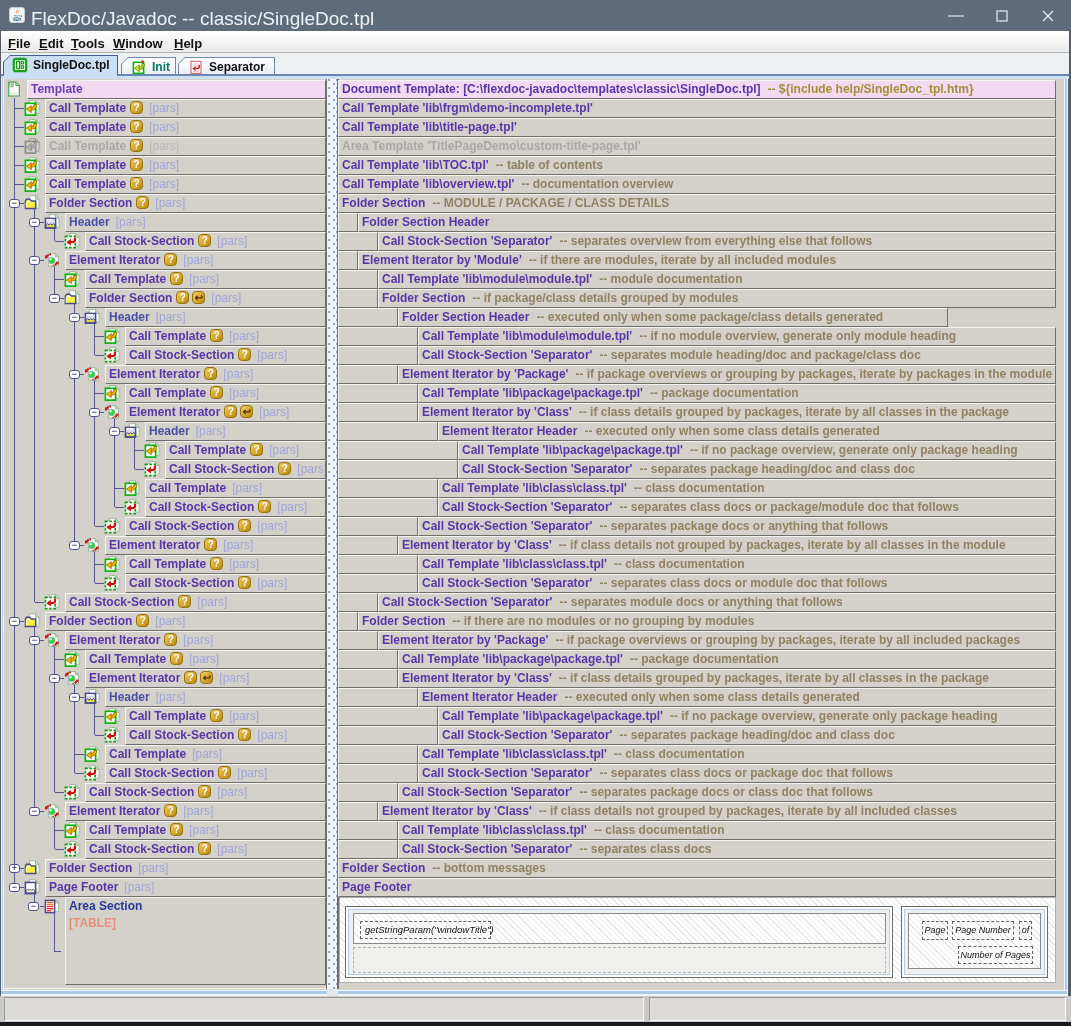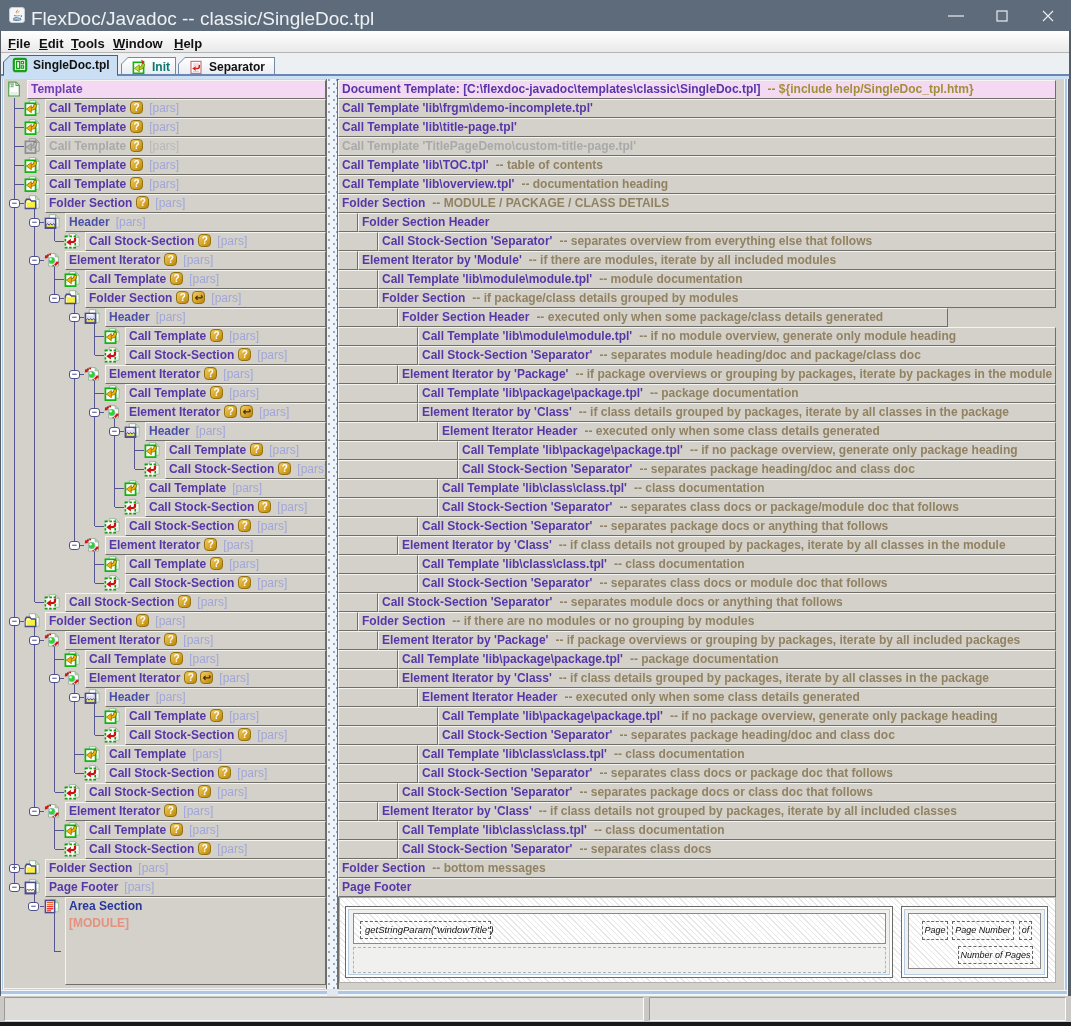--- a/index.html
+++ b/index.html
@@ -640,29 +640,29 @@
 <svg style="position:absolute;left:44px;top:898px" width="16" height="16" viewBox="0 0 16 16">
     <path d="M6.3 1.7h5.2l3.1 3.1V13.7H6.3z" fill="#ffffff" stroke="#9abb9a" stroke-width="1"></path>
     <path d="M11.5 1.7l3.1 3.1h-3.1z" fill="#cfe4cf" stroke="#9abb9a" stroke-width="1"></path>
     <path d="M7 10h7.2v3.2H7z" fill="#e0f2e0"></path>
     <rect x="1.4" y="2.4" width="9.2" height="12.2" fill="#ffffff" stroke="#4a4a8c" stroke-width="1.5"></rect>
     <path d="M2.8 4.4h6.4" stroke="#f25028" stroke-width="1.3"></path>
     <path d="M2.8 6.4h6.4" stroke="#f27a28" stroke-width="1.3"></path>
     <path d="M2.8 8.6h6.4M2.8 10.8h6.4" stroke="#f03030" stroke-width="1.5"></path>
     <path d="M2.8 12.8h4.4" stroke="#f03030" stroke-width="1.3"></path>
   </svg>
-<div class="abs row" style="left:65px;top:897px;width:261px;height:88px;color:#27379b">Area Section<br><span style="color:#e4917f">[MODULE]</span></div>
+<div class="abs row" style="left:65px;top:897px;width:261px;height:88px;color:#27379b">Area Section<br><span style="color:#e4917f">[TABLE]</span></div>
 <div class="abs" style="left:54px;top:911px;width:1px;height:40px;background:#55558f"></div>
 <div class="abs" style="left:54px;top:951px;width:7px;height:1px;background:#55558f"></div>
 <div class="row" style="left:338px;top:80px;width:718px;background:#f4d9f2;color:#5737a8">Document Template: [C:\flexdoc-javadoc\templates\classic\SingleDoc.tpl]<span style="color:#a29038;margin-left:7px">-- ${include help/SingleDoc_tpl.htm}</span></div>
 <div class="row" style="left:338px;top:99px;width:718px;color:#5737a8">Call Template 'lib\frgm\demo-incomplete.tpl'</div>
 <div class="row" style="left:338px;top:118px;width:718px;color:#5737a8">Call Template 'lib\title-page.tpl'</div>
-<div class="row" style="left:338px;top:137px;width:718px;color:#a9a9a9">Call Template 'TitlePageDemo\custom-title-page.tpl'</div>
+<div class="row" style="left:338px;top:137px;width:718px;color:#a9a9a9">Area Template 'TitlePageDemo\custom-title-page.tpl'</div>
 <div class="row" style="left:338px;top:156px;width:718px;color:#5737a8">Call Template 'lib\TOC.tpl'<span style="color:#918262;margin-left:7px">-- table of contents</span></div>
-<div class="row" style="left:338px;top:175px;width:718px;color:#5737a8">Call Template 'lib\overview.tpl'<span style="color:#918262;margin-left:7px">-- documentation heading</span></div>
+<div class="row" style="left:338px;top:175px;width:718px;color:#5737a8">Call Template 'lib\overview.tpl'<span style="color:#918262;margin-left:7px">-- documentation overview</span></div>
 <div class="row" style="left:338px;top:194px;width:718px;color:#5737a8">Folder Section<span style="color:#918262;margin-left:7px">-- MODULE / PACKAGE / CLASS DETAILS</span></div>
 <div class="row" style="left:338px;top:213px;width:20px"></div>
 <div class="row" style="left:358px;top:213px;width:698px;color:#5737a8">Folder Section Header</div>
 <div class="row" style="left:338px;top:232px;width:40px"></div>
 <div class="row" style="left:378px;top:232px;width:678px;color:#5737a8">Call Stock-Section 'Separator'<span style="color:#918262;margin-left:7px">-- separates overview from everything else that follows</span></div>
 <div class="row" style="left:338px;top:251px;width:20px"></div>
 <div class="row" style="left:358px;top:251px;width:698px;color:#5737a8">Element Iterator by 'Module'<span style="color:#918262;margin-left:7px">-- if there are modules, iterate by all included modules</span></div>
 <div class="row" style="left:338px;top:270px;width:40px"></div>
 <div class="row" style="left:378px;top:270px;width:678px;color:#5737a8">Call Template 'lib\module\module.tpl'<span style="color:#918262;margin-left:7px">-- module documentation</span></div>
 <div class="row" style="left:338px;top:289px;width:40px"></div>

